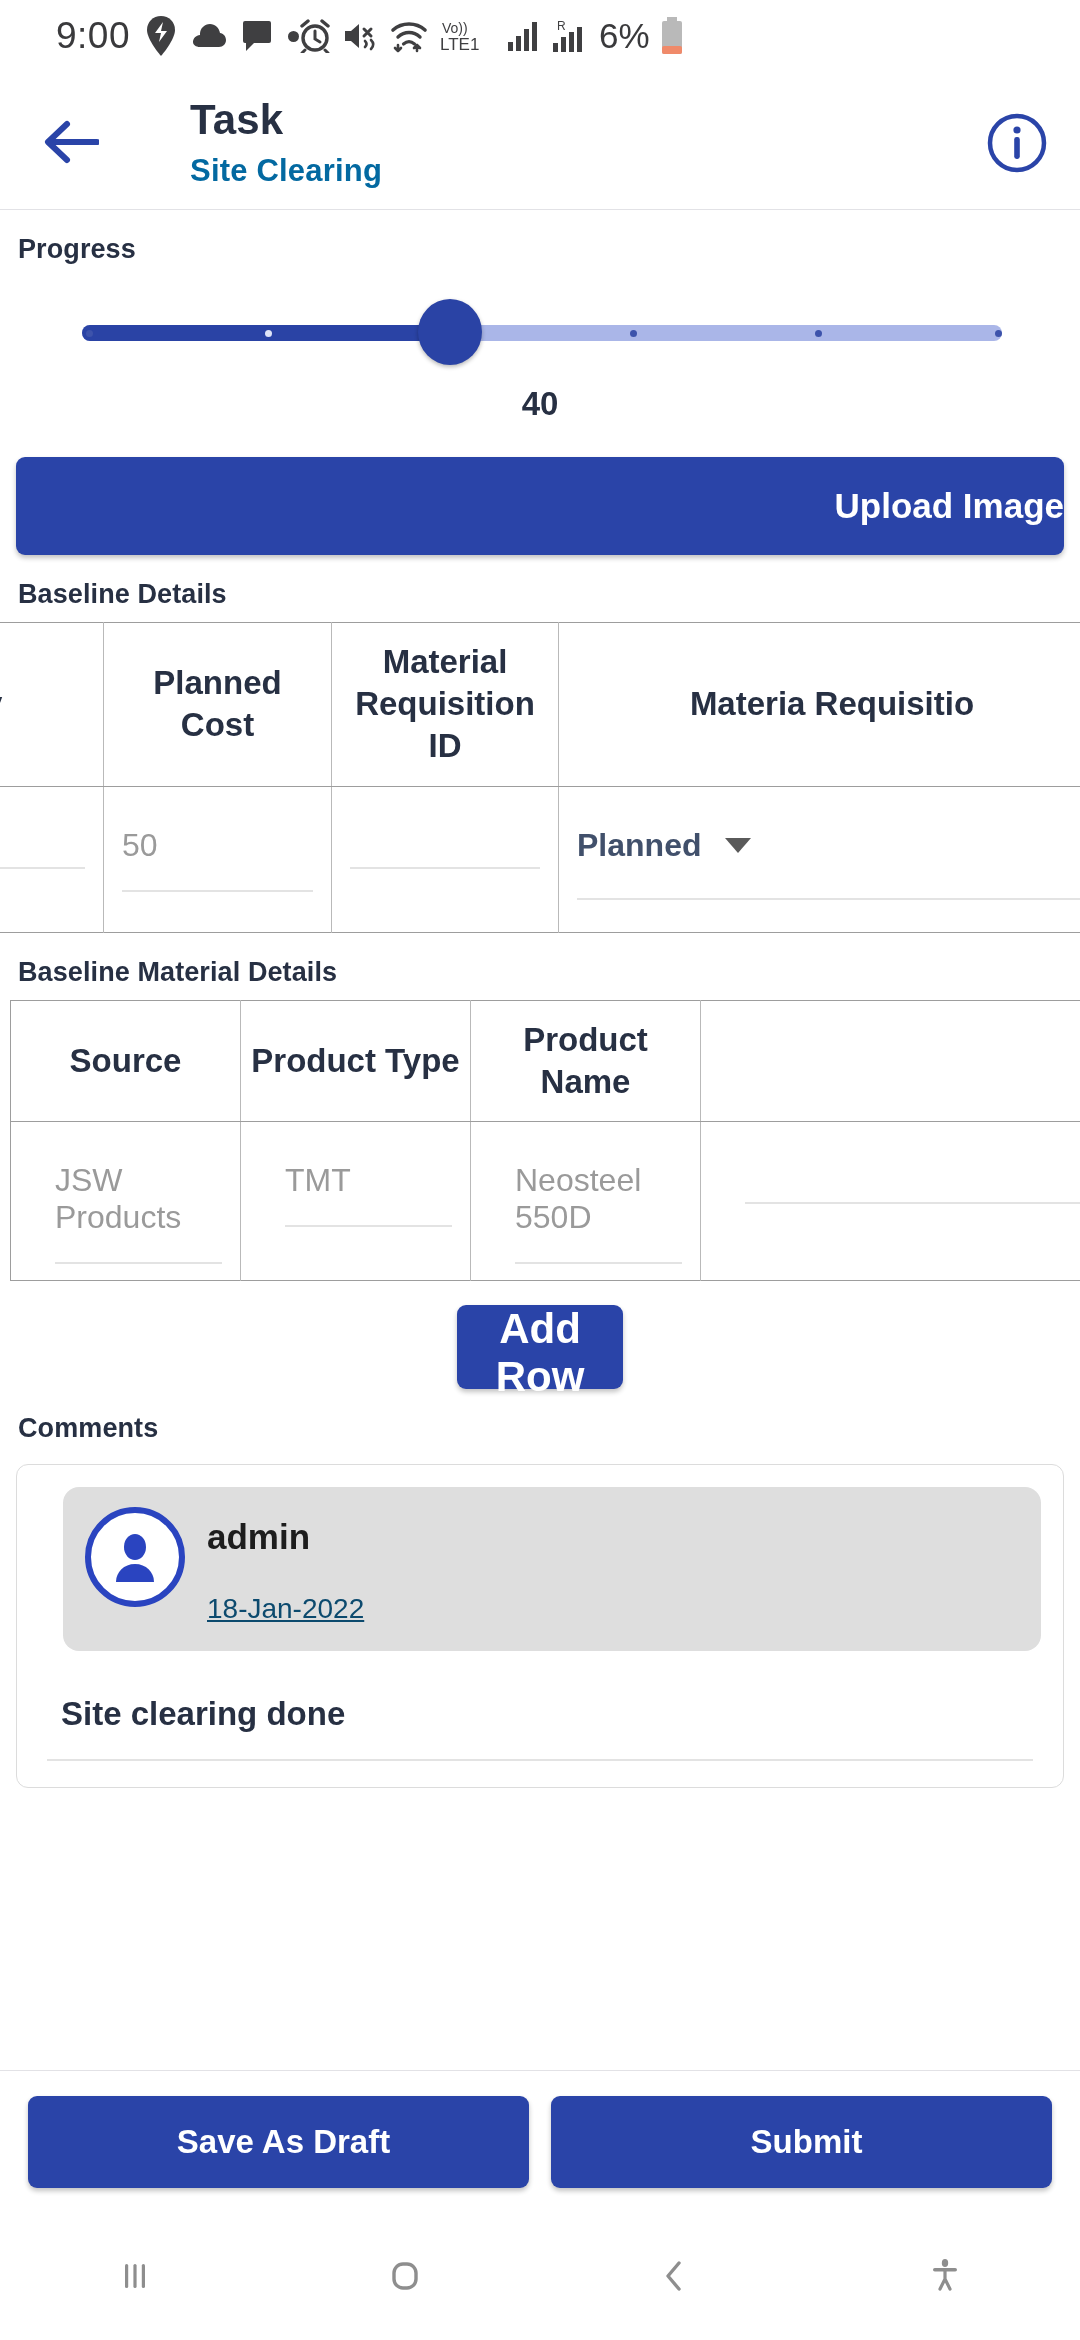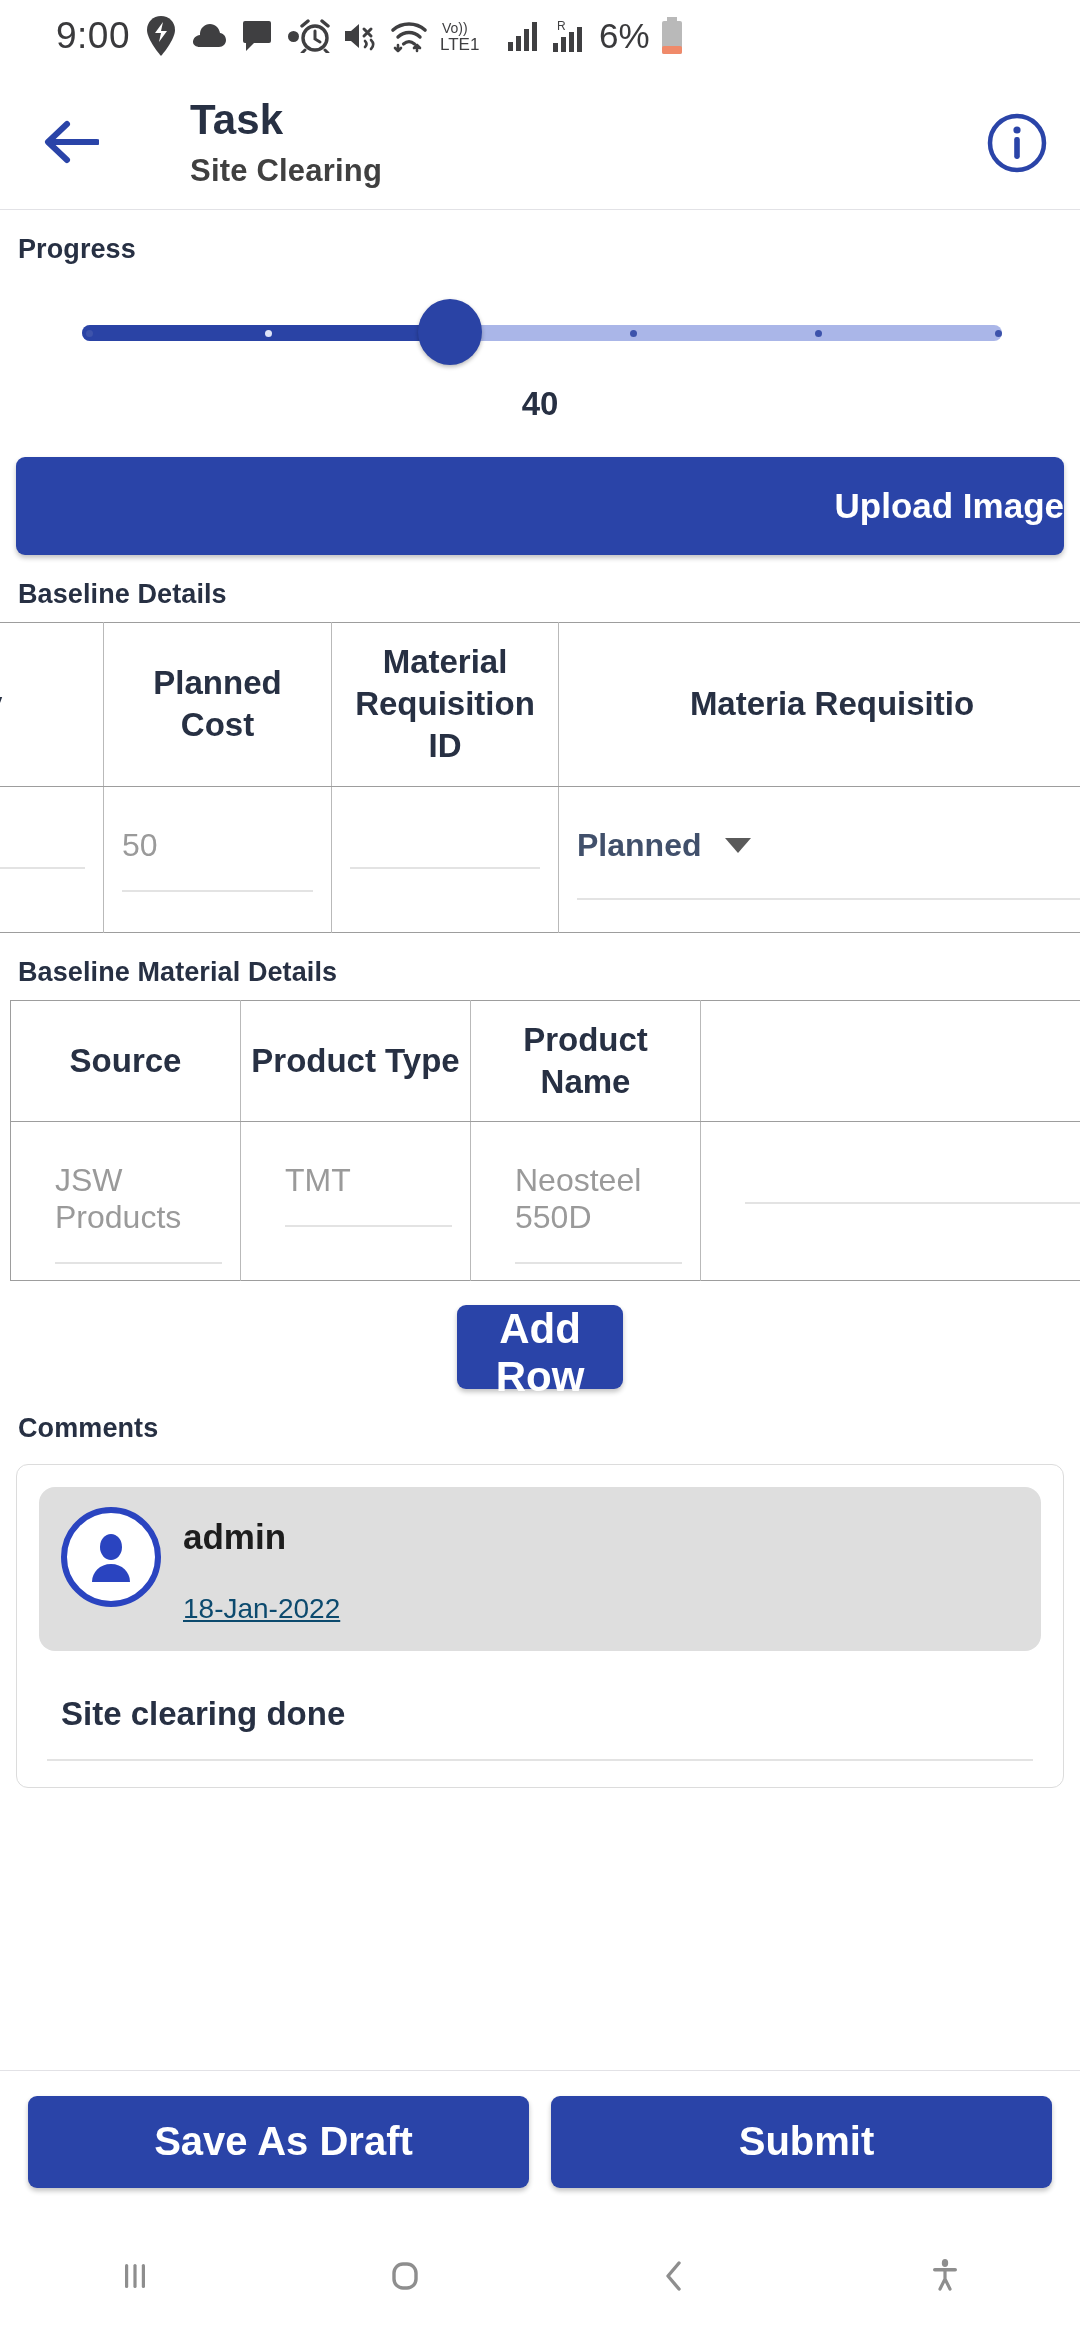--- a/index.html
+++ b/index.html
@@ -33,21 +33,21 @@
   .back-btn {
     position:absolute; left:42px; top:44px; width:58px; height:52px;
     display:flex; align-items:center; justify-content:center;
   }
   .hdr-text { position:absolute; left:190px; top:22px; }
   .hdr-title {
     font-size:42px; font-weight:bold; color:#273043; line-height:1.25;
     letter-spacing:0.2px;
   }
   .hdr-sub {
-    font-size:31px; font-weight:bold; color:#404040; margin-top:6px;
+    font-size:31px; font-weight:bold; color:#0369a1; margin-top:6px;
     letter-spacing:0.2px;
   }
   .info-btn { position:absolute; right:32px; top:40px; width:62px; height:62px; }
 
   
   .content { position:absolute; top:210px; left:0; width:1080px; }
 
   .section-label {
     font-size:27px; font-weight:bold; color:#273043;
     padding:24px 0 0 18px; letter-spacing:0.1px;
@@ -151,21 +151,21 @@
     font-size:42px;
   }
 
   
   .comments-card {
     margin:20px 16px 0; border:1.5px solid #dcdcdc; border-radius:12px;
     padding:22px 22px 26px;
   }
   .comment-head {
     display:flex; align-items:flex-start; gap:22px;
-    background:#dedede; border-radius:16px; padding:20px 22px 26px;
+    background:#dedede; border-radius:16px; padding:20px 22px 26px;margin-left:24px;
   }
   .avatar {
     width:100px; height:100px; border-radius:50%;
     border:6px solid #2a44c0; background:#fff;
     display:flex; align-items:center; justify-content:center;
     flex:0 0 auto;
   }
   .comment-meta { padding-top:10px; }
   .comment-author { font-size:35px; font-weight:bold; color:#1d1d1d; }
   .comment-date { font-size:28px; color:#0c4a6e; margin-top:36px;text-decoration:underline; }
@@ -175,21 +175,21 @@
     margin:0 8px;
   }
 
   
   .action-bar {
     position:absolute; left:0; bottom:128px; width:1080px; height:142px;
     border-top:1.5px solid #e2e2e6;
     display:flex; align-items:center; justify-content:space-between;
     padding:0 28px; gap:22px; background:#fff;
   }
-  .action-btn { flex:1 1 0; height:92px; font-size:40px;padding-left:10px; }
+  .action-btn { flex:1 1 0; height:92px; font-size:33px;padding-left:10px; }
 
   
   .navbar {
     position:absolute; left:0; bottom:0; width:1080px; height:128px;
     display:flex; align-items:center; justify-content:space-around;
     background:#fff;
   }
   .nav-item { width:120px; height:90px; display:flex; align-items:center; justify-content:center; }
 </style>
 </head>

